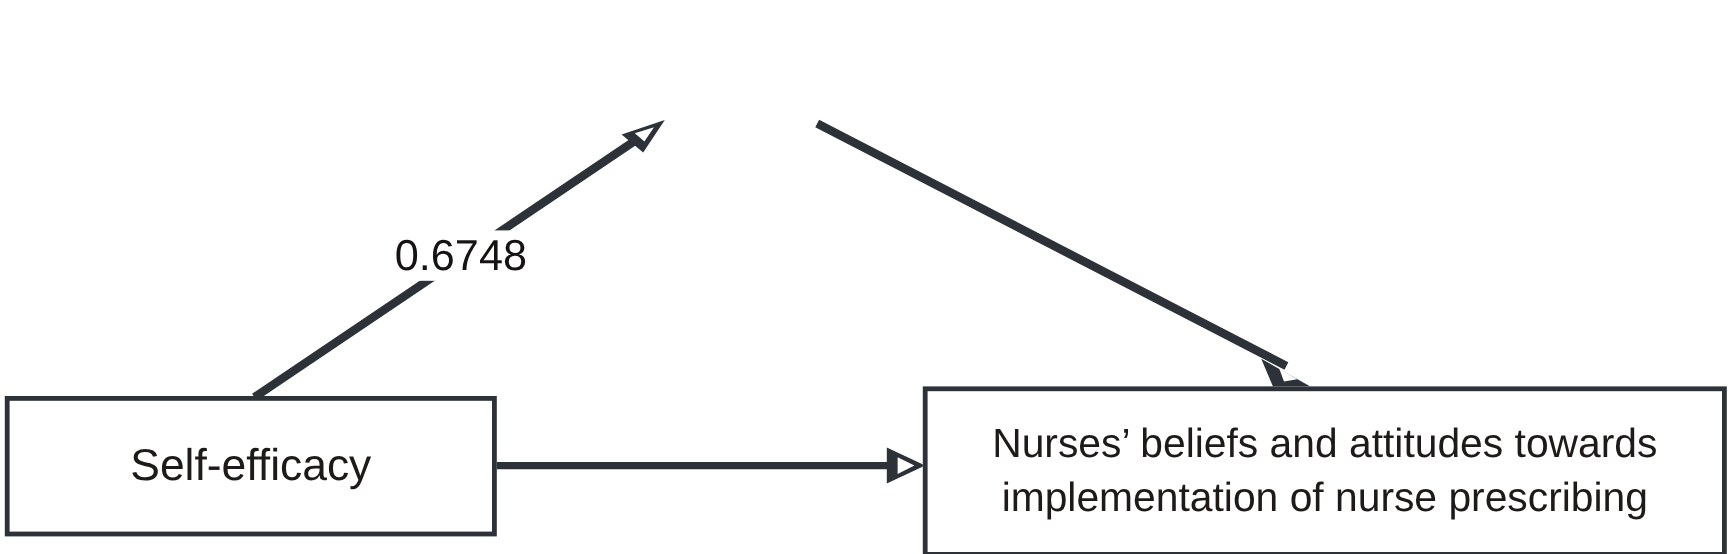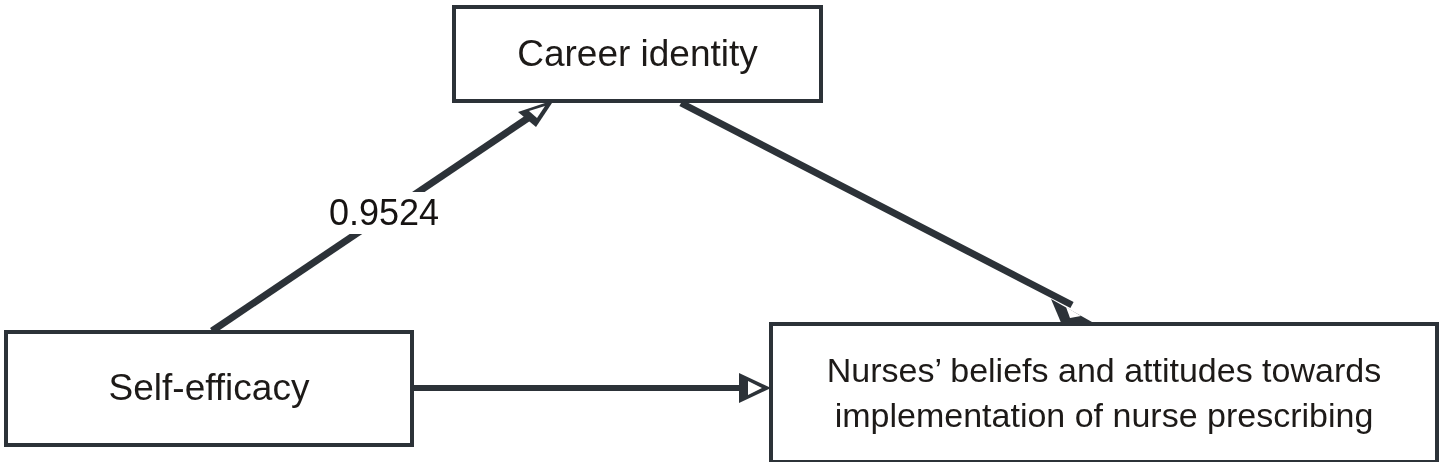--- a/index.html
+++ b/index.html
@@ -95,28 +95,25 @@
 
     <line x1="681" y1="103" x2="1072" y2="305" stroke="#2c3238" stroke-width="7" stroke-linecap="butt"></line>
     <polygon points="1092,322 1051,299 1062,325" fill="#2c3238"></polygon>
     <polygon points="1081,316 1066,307 1070,318" fill="#ffffff"></polygon>
 
     <line x1="412" y1="388" x2="752" y2="388" stroke="#2c3238" stroke-width="6" stroke-linecap="butt"></line>
     <polygon points="771,388 739,373 739,403" fill="#2c3238"></polygon>
     <polygon points="762,388 748,381 748,395" fill="#ffffff"></polygon>
   </svg>
 
-  <div class="node" id="node-career">
-    <span class="node-label">Career identity</span>
-  </div>
 
   <div class="node" id="node-self">
     <span class="node-label">Self-efficacy</span>
   </div>
 
   <div class="node" id="node-outcome">
     <span class="node-label">Nurses’ beliefs and attitudes towards
 implementation of nurse prescribing</span>
   </div>
 
-  <div class="edge-label" id="label-a">0.9524</div>
+  <div class="edge-label" id="label-a">0.6748</div>
 
 </div>
 
 </body></html>

